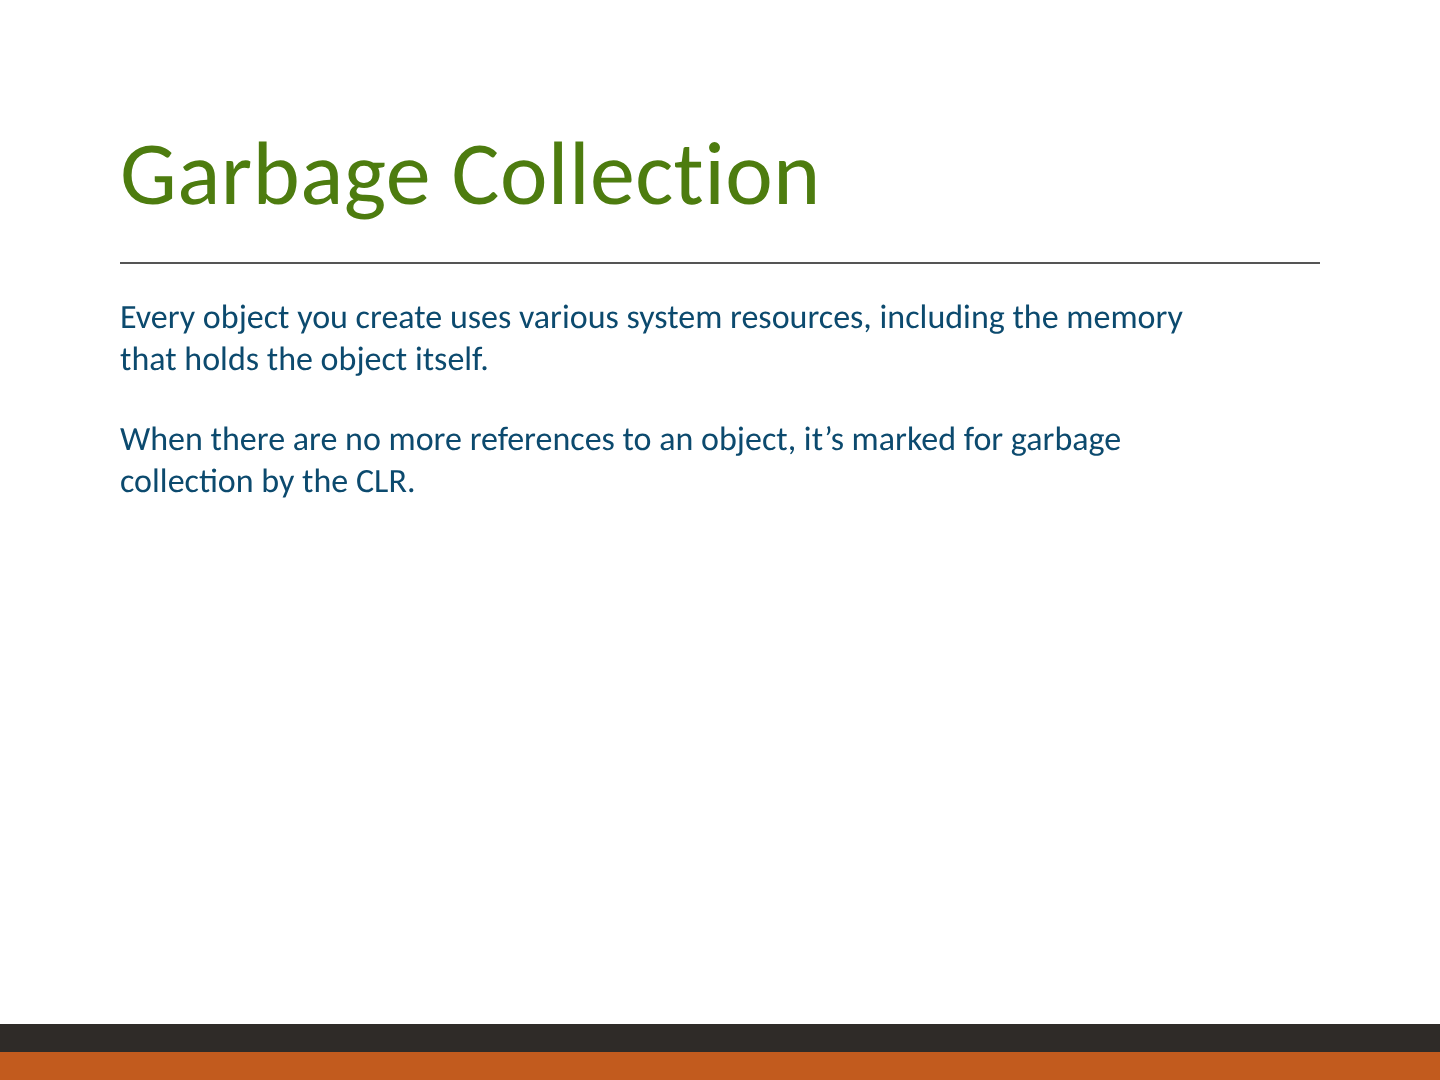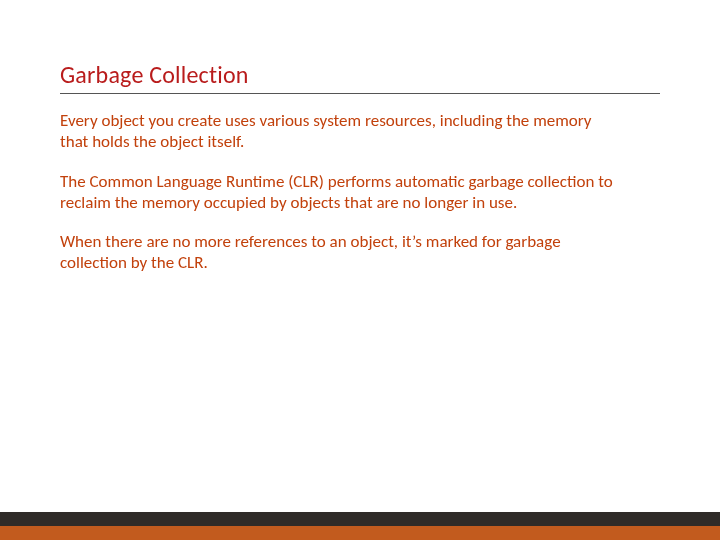--- a/index.html
+++ b/index.html
@@ -1,31 +1,31 @@
 <!DOCTYPE html>
 <html><head>
 <meta charset="utf-8">
 <style>
   * { margin: 0; padding: 0; box-sizing: border-box; }
   html, body { width: 720px; height: 540px; font-family: Calibri, "Segoe UI", sans-serif; background: #fff; color: #000; }
   .slide { position: relative; width: 720px; height: 540px; }
   .content { padding: 60px 60px 0 60px; }
   .title {
-    font-size: 24px;
+    font-size: 45px;
     font-weight: 400;
     letter-spacing: 0.2px;
-    color: #b91c1c;
+    color: #4d7c0f;
     border-bottom: 1px solid #555;
-    padding-bottom: 4px;
+    padding-bottom: 16px;
     margin-bottom: 16px;
   }
   .para {
     font-size: 17px;
     line-height: 1.25;
-    color: #c2410c;
+    color: #0c4a6e;
     margin-bottom: 18px;
     max-width: 560px;
   }
   .footer {
     position: absolute;
     left: 0; right: 0; bottom: 0;
     height: 28px;
   }
   .footer .band-dark {
     position: absolute; left: 0; right: 0; bottom: 14px; height: 14px;
@@ -36,20 +36,19 @@
     background: #c25b1e;
   }
 </style>
 </head>
 <body>
 
 <div class="slide">
   <div class="content">
     <h1 class="title">Garbage Collection</h1>
     <p class="para">Every object you create uses various system resources, including the memory that holds the object itself.</p>
-    <p class="para">The Common Language Runtime (CLR) performs automatic garbage collection to reclaim the memory occupied by objects that are no longer in use.</p>
     <p class="para">When there are no more references to an object, it’s marked for garbage collection by the CLR.</p>
   </div>
   <div class="footer">
     <div class="band-dark"></div>
     <div class="band-orange"></div>
   </div>
 </div>
 
 </body></html>

